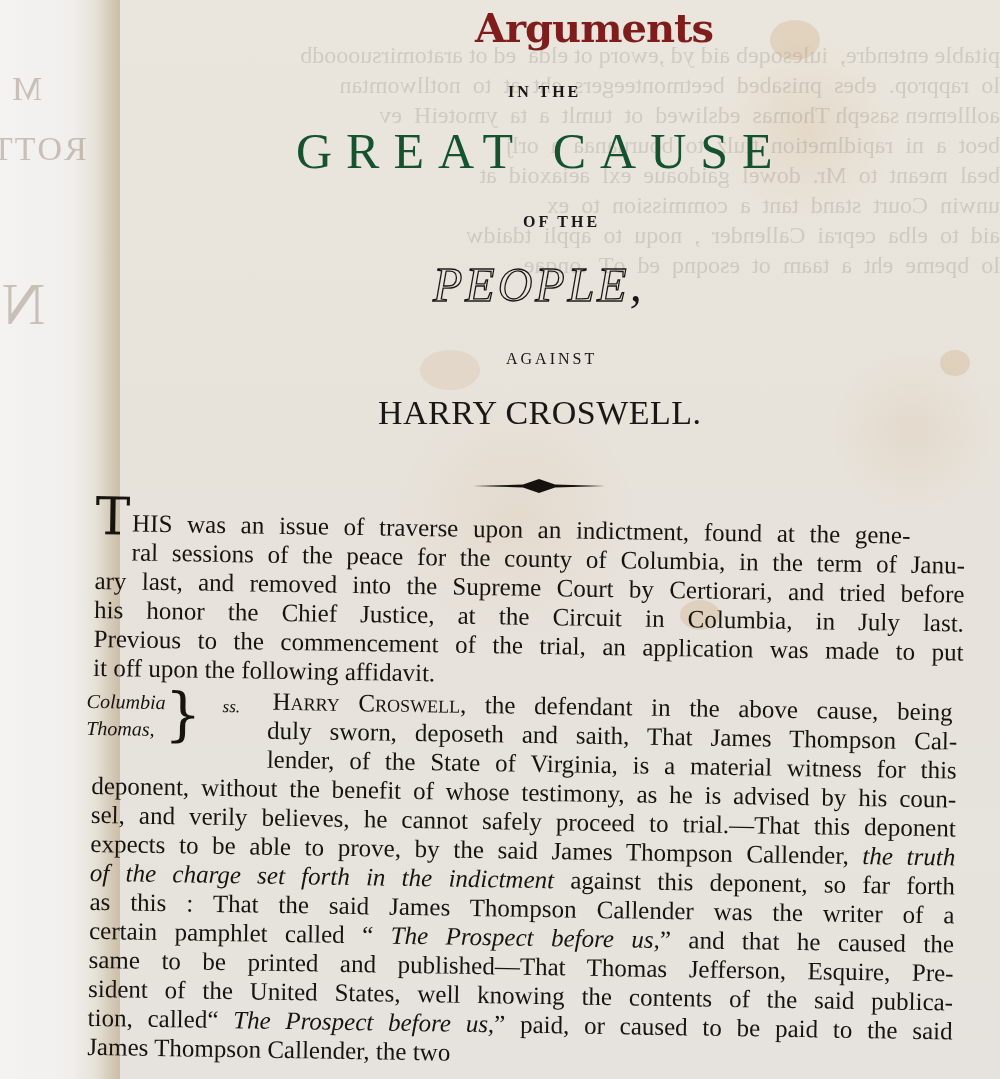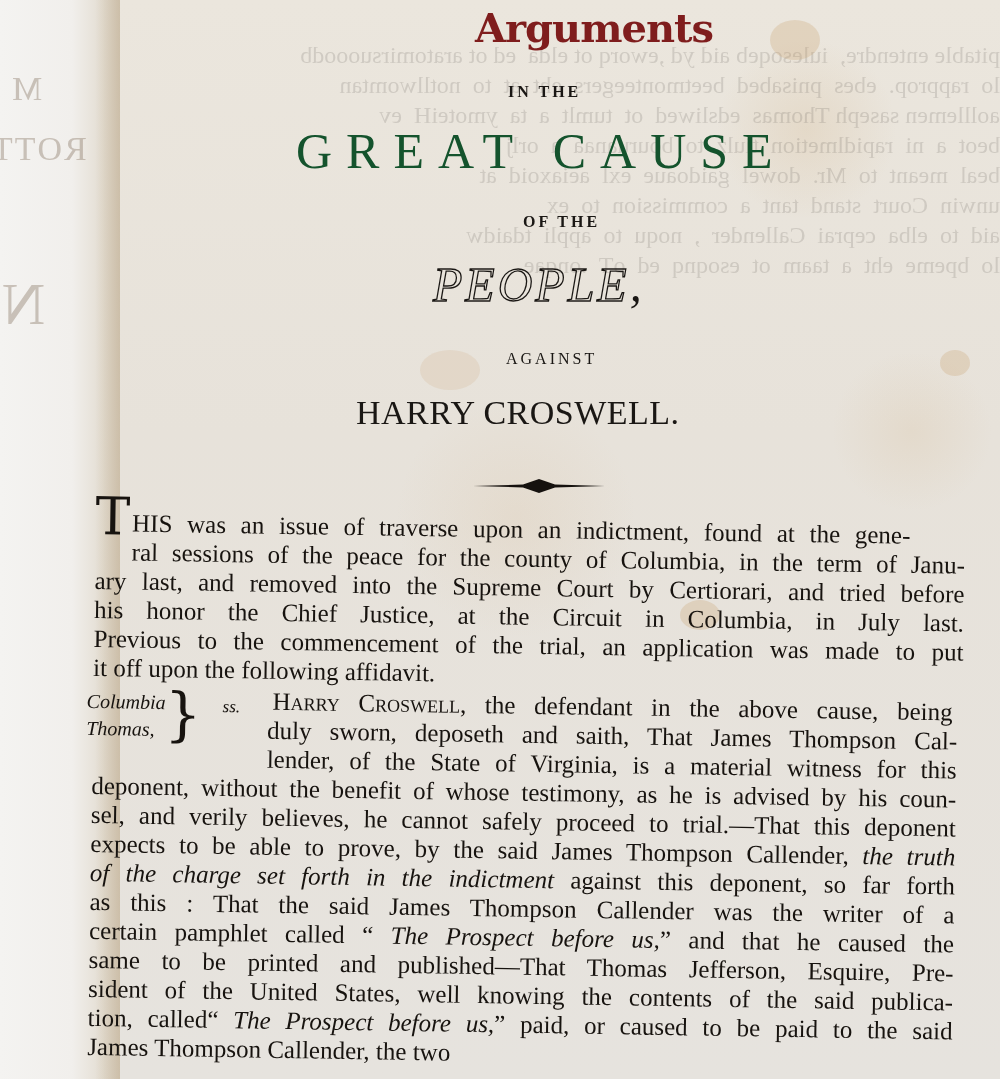--- a/index.html
+++ b/index.html
@@ -106,21 +106,21 @@
   }
   .against {
     position: absolute;
     left: 506px; top: 350px;
     font-size: 16px;
     letter-spacing: 3px;
     font-weight: normal;
   }
   .croswell-title {
     position: absolute;
-    left: 356px; top: 394px;
+    left: 378px; top: 394px;
     font-size: 34px;
     letter-spacing: 0.5px;
   }
   .ornament {
     position: absolute;
     left: 473px; top: 478px;
     width: 132px; height: 16px;
   }
   
   .body-text {

